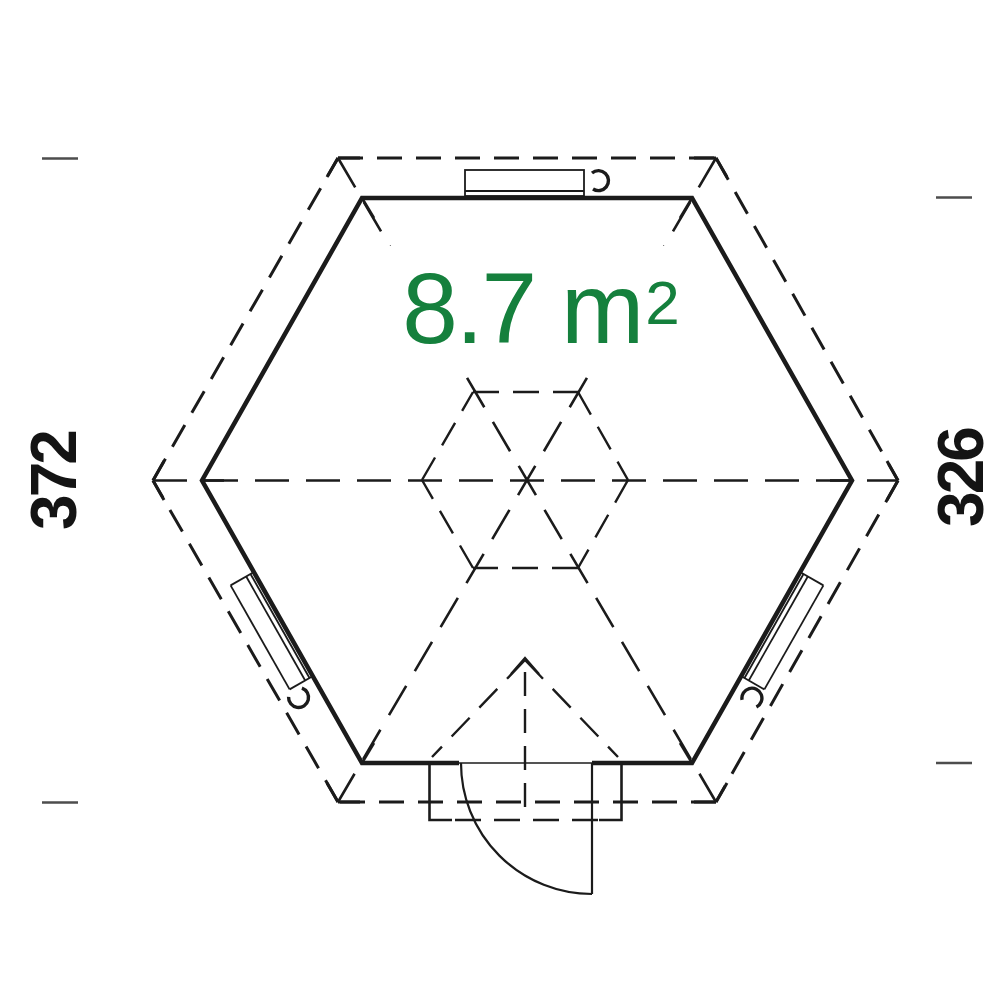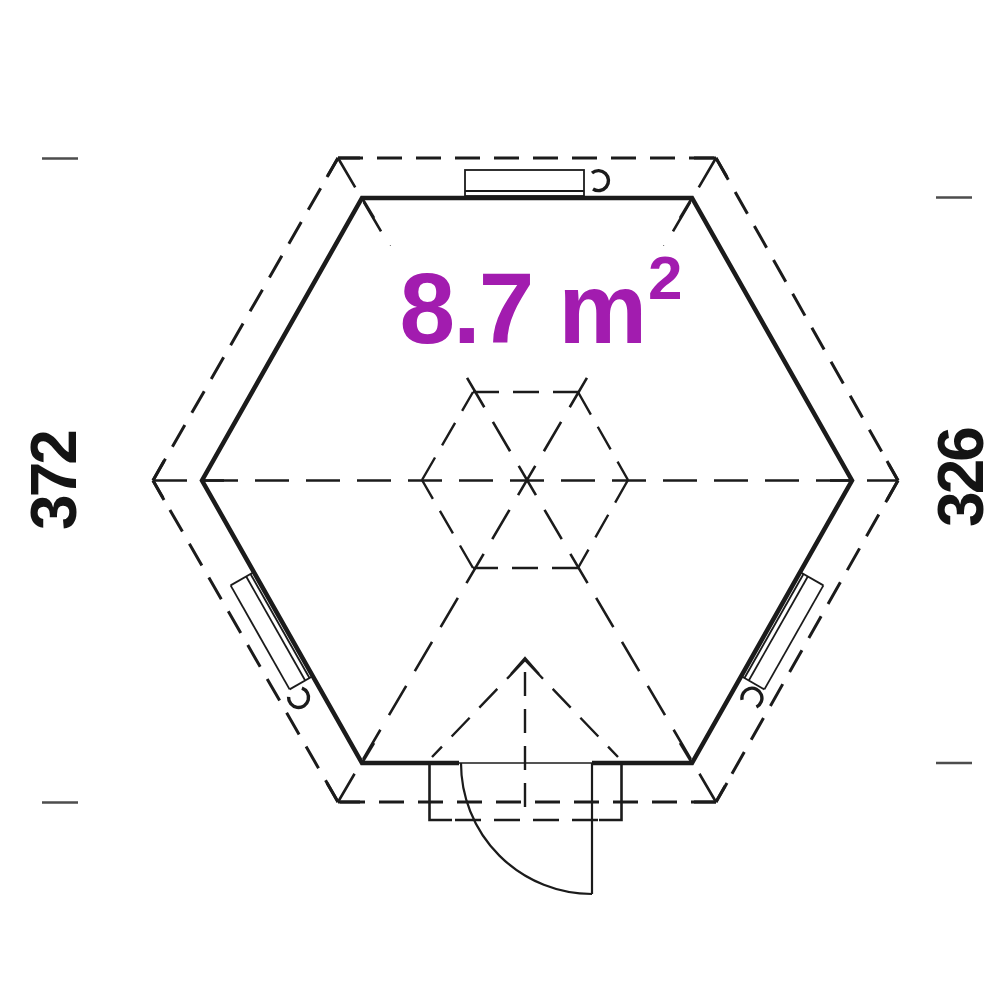--- a/index.html
+++ b/index.html
@@ -20,23 +20,23 @@
   #plan-svg {
     position: absolute;
     left: 0; top: 0;
   }
   .area-label {
     position: absolute;
     top: 258px;
     left: 540px;
     transform: translateX(-50%);
     display: flex;
-    align-items: flex-start;
-    color: #a21caf;
-    font-weight: bold;
+    align-items: center;
+    color: #15803d;
+    font-weight: normal;
     line-height: 1;
     white-space: nowrap;
     letter-spacing: -2px;
   }
   .area-base { font-size: 100px; }
   .area-sup  { font-size: 62px; margin-top: -11px; margin-left: 3px; }
   .dim-label {
     position: absolute;
     color: #141414;
     font-weight: bold;

